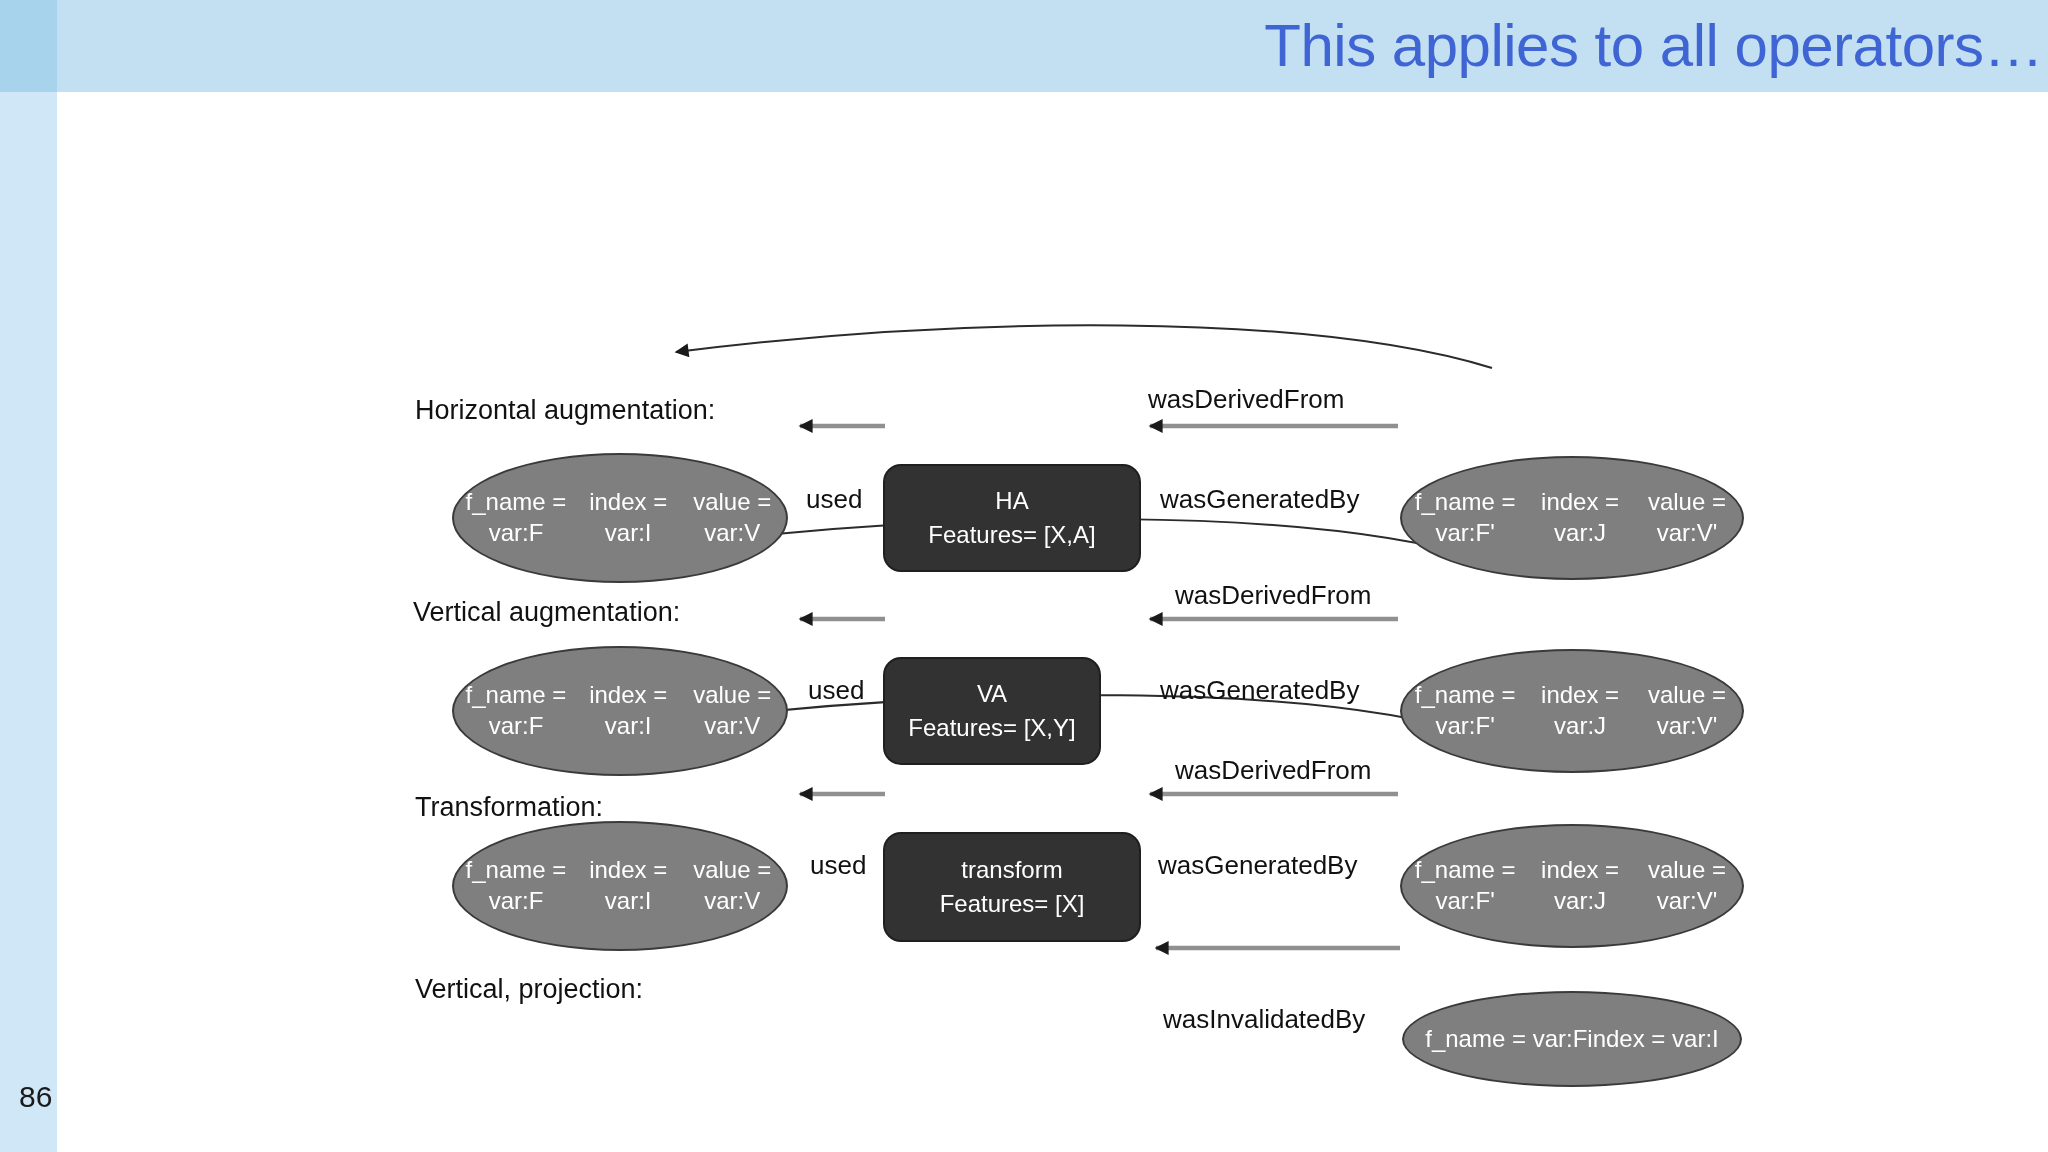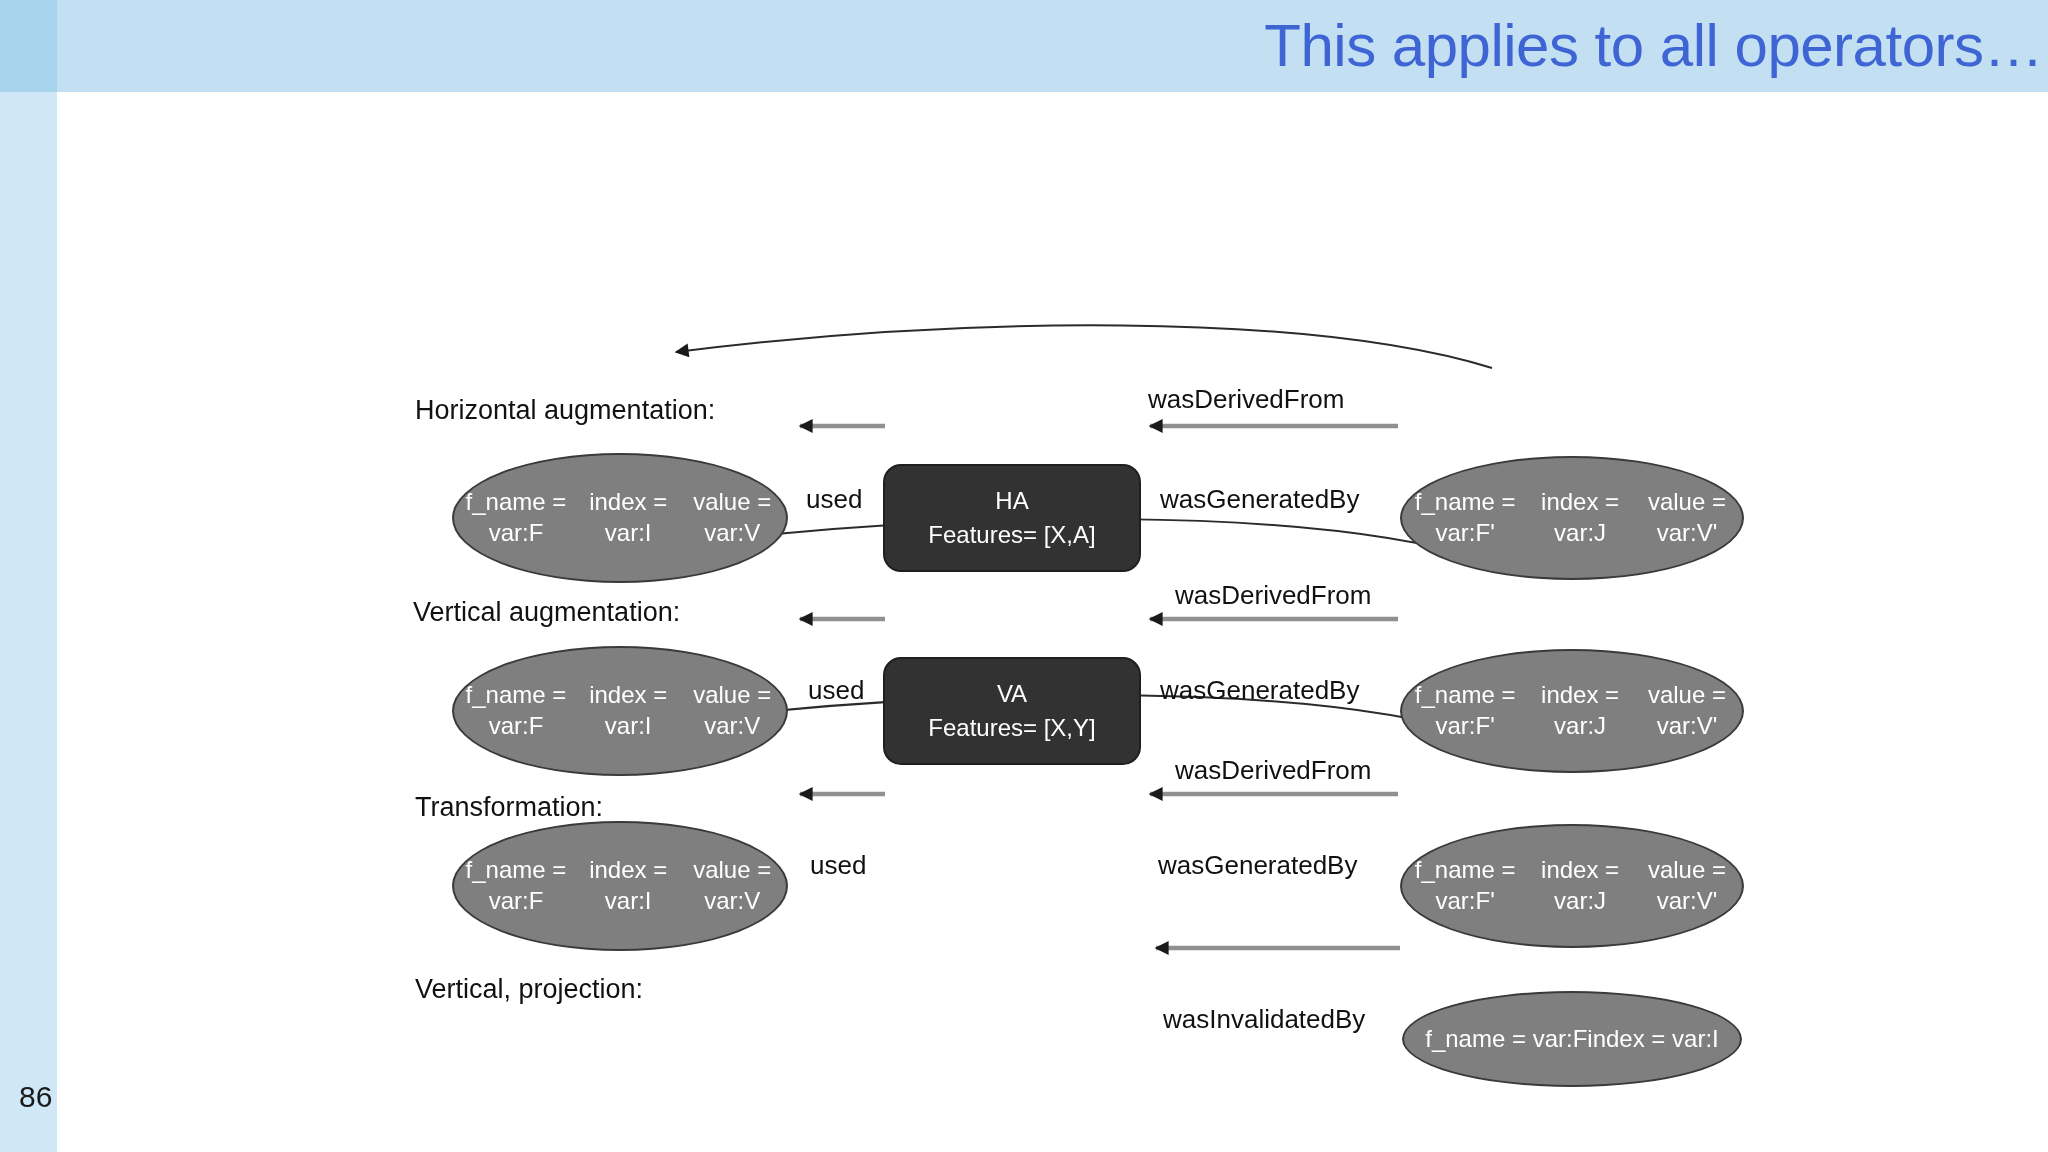--- a/index.html
+++ b/index.html
@@ -59,21 +59,21 @@
     color:var(--node_text);font-size:24px;line-height:1.4;text-align:center;z-index:2;
   }
   .entity span,.activity span{display:block;}
 
   
   .r1-left{left:452px;top:361px;width:336px;height:130px;}
   .r1-box{left:883px;top:372px;width:258px;height:108px;}
   .r1-right{left:1400px;top:364px;width:344px;height:124px;}
   
   .r2-left{left:452px;top:554px;width:336px;height:130px;}
-  .r2-box{left:883px;top:565px;width:258px;height:108px;}
+  .r2-box{left:883px;top:565px;width:218px;height:108px;}
   .r2-right{left:1400px;top:557px;width:344px;height:124px;}
   
   .r3-left{left:452px;top:729px;width:336px;height:130px;}
   .r3-box{left:883px;top:740px;width:258px;height:110px;}
   .r3-right{left:1400px;top:732px;width:344px;height:124px;}
   
   .r4-box{left:886px;top:894px;width:259px;height:108px;}
   .r4-right{left:1402px;top:899px;width:340px;height:96px;}
 </style>
 </head>
@@ -148,20 +148,24 @@
   </div>
 
   <div class="row-label" style="left:415px;top:700px">Transformation:</div>
   <div class="edge-label" style="left:1175px;top:663px">wasDerivedFrom</div>
   <div class="entity r3-left">
     <span>f_name = var:F</span>
     <span>index = var:I</span>
     <span>value = var:V</span>
   </div>
   <div class="edge-label" style="left:810px;top:758px">used</div>
+  <div class="activity r3-box">
+    <span>transform</span>
+    <span>Features= [X]</span>
+  </div>
   <div class="edge-label" style="left:1158px;top:758px">wasGeneratedBy</div>
   <div class="entity r3-right">
     <span>f_name = var:F'</span>
     <span>index = var:J</span>
     <span>value = var:V'</span>
   </div>
 
   <div class="row-label" style="left:415px;top:882px">Vertical, projection:</div>
   <div class="edge-label" style="left:1163px;top:912px">wasInvalidatedBy</div>
   <div class="entity r4-right">

